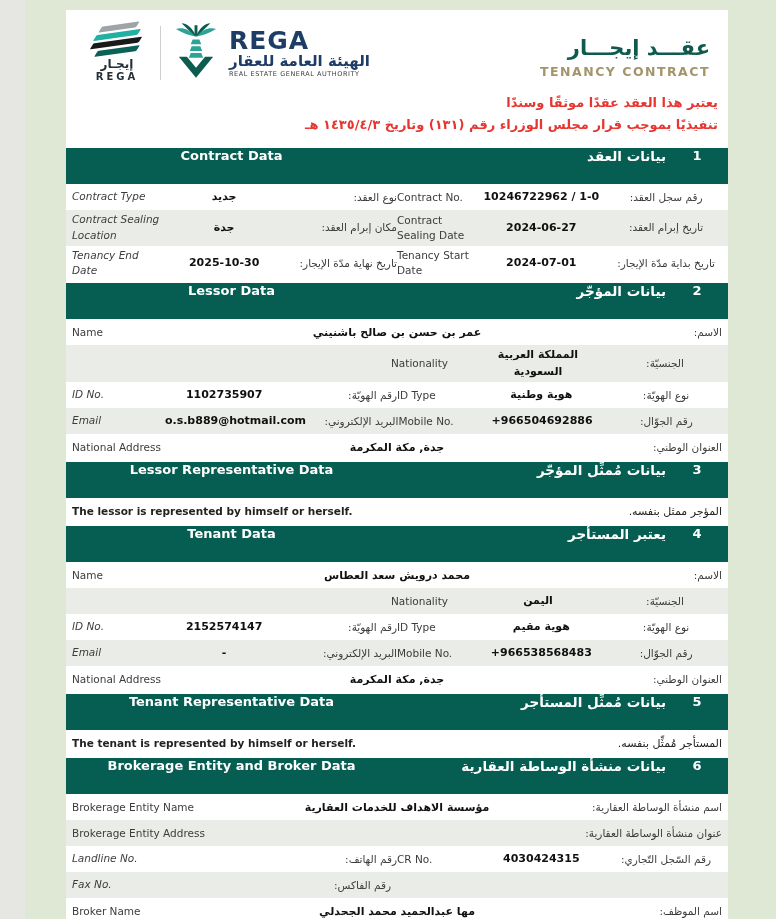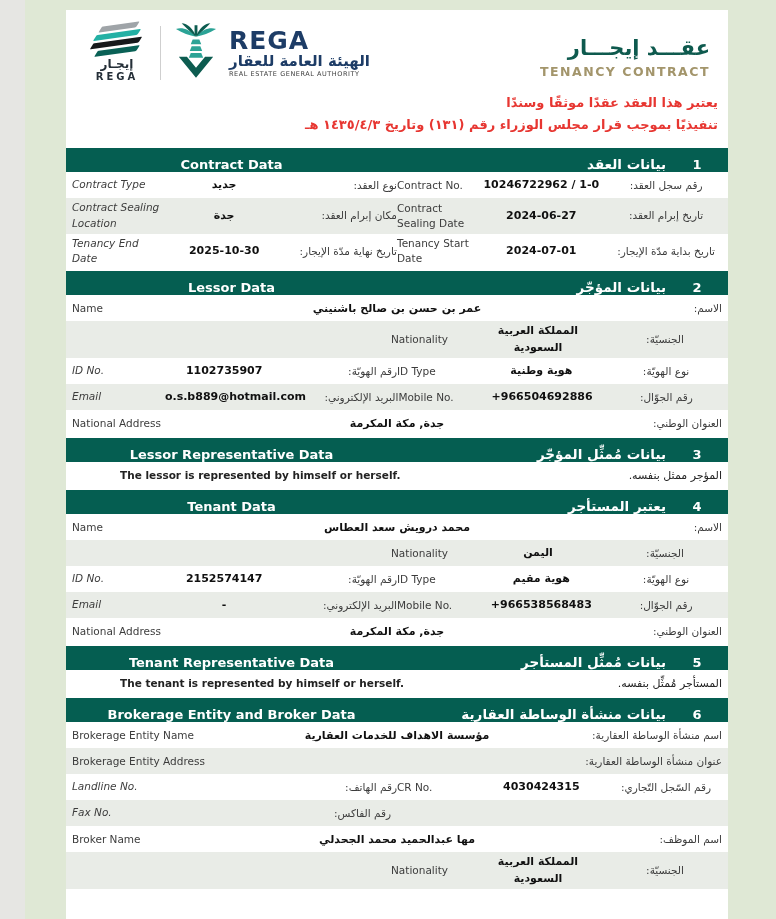--- a/index.html
+++ b/index.html
@@ -27,42 +27,42 @@
   .rega-sub { font-size: 6.5px; color: #3c3c3c; letter-spacing: 0.55px; margin-top: 1px; }
   .flex-spacer { flex: 1; }
   .title-block { text-align: right; padding-right: 4px; margin-top: 8px; }
   .title-ar { font-size: 21px; font-weight: bold; color: #0e5a4e; direction: rtl; }
   .title-en { font-size: 12.5px; font-weight: bold; color: #a3956b; letter-spacing: 1.5px; margin-top: 4px; }
 
   .disclaimer { direction: rtl; text-align: right; color: #e73631; font-weight: bold;
                 font-size: 13px; line-height: 1.7; width: 470px; margin: 6px 10px 0 auto; padding-bottom: 10px; }
 
   
-  .sec-header { background: #055e51; color: #ffffff; height: 24px; display: flex; align-items: flex-end;
+  .sec-header { background: #055e51; color: #ffffff; height: 36px; display: flex; align-items: flex-start;
                 margin-top: 2px; font-weight: bold; }
   .sh-en { width: 50%; text-align: center; font-size: 13px; }
   .sh-spacer { flex: 1; }
   .sh-ar { direction: rtl; font-size: 13.5px; }
   .sh-num { width: 62px; text-align: center; font-size: 13px; }
 
   .row { display: flex; align-items: center; direction: rtl; min-height: 26px;
          padding: 2px 6px; background: #ffffff; font-size: 10.5px; color: #3c3c3c; }
   .row.alt { background: #e9ece7; }
   .c-ar1 { width: 118px; text-align: center; padding-left: 4px; line-height: 1.45; }
   .c-val1 { width: 132px; text-align: center; font-weight: bold; color: #101010; font-size: 11px; line-height: 1.5; padding: 0 4px; }
   .c-en1 { width: 81px; direction: ltr; text-align: left; line-height: 1.45; }
   .c-ar2 { width: 112px; text-align: right; padding-left: 4px; line-height: 1.45; }
   .c-val2 { width: 128px; text-align: center; font-weight: bold; color: #101010; font-size: 11px; line-height: 1.5; padding: 0 4px; }
   .c-en2 { width: 91px; direction: ltr; text-align: left; line-height: 1.5; font-style: italic; }
   .half-spacer { width: 331px; flex-shrink: 0; }
   .c-ar-f { min-width: 138px; text-align: right; }
   .c-val-f { flex: 1; text-align: center; font-weight: bold; color: #101010; font-size: 11px; }
   .c-en-f { min-width: 138px; direction: ltr; text-align: left; }
   .note .note-ar { font-size: 11px; color: #222222; }
-  .note .note-en { direction: ltr; font-size: 10.5px; font-weight: bold; color: #222222; margin-left: 48px; }
+  .note .note-en { direction: ltr; font-size: 10.5px; font-weight: bold; color: #222222; }
 </style>
 </head>
 <body>
 
 <div class="page">
   <div class="content">
 
     <div class="logo-row">
       <div class="ejar-logo">
         <div class="ejar-stripes">

